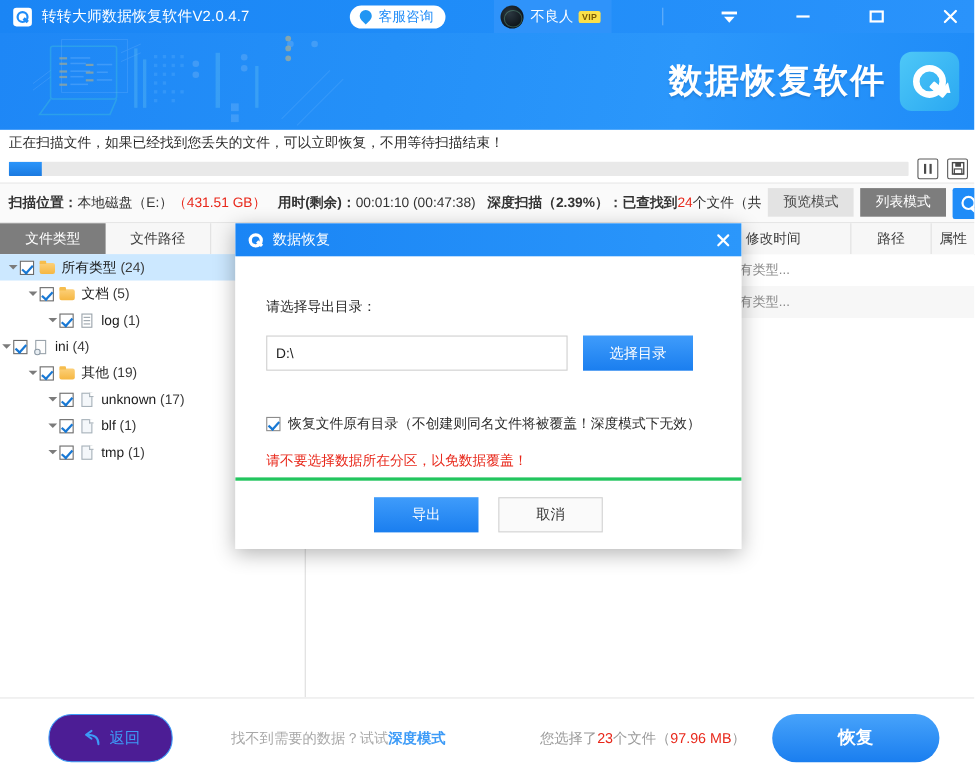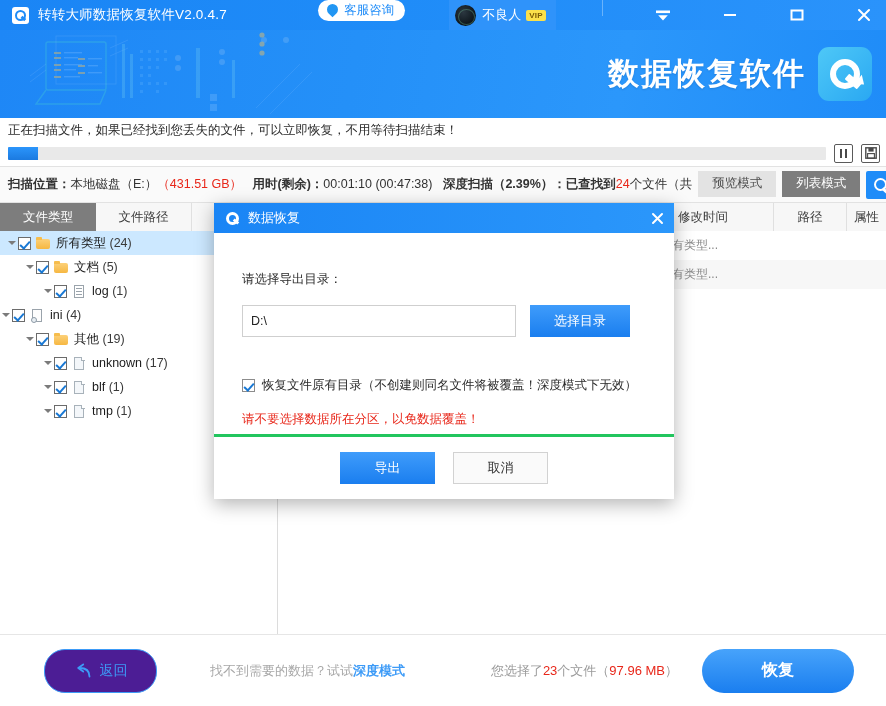--- a/index.html
+++ b/index.html
@@ -28,21 +28,21 @@
     width:11px;height:11px;border-radius:50%;
     border:2.4px solid #1f8cf8; box-sizing:border-box;
     position:relative;
   }
   .tb-logo .ring:after{
     content:''; position:absolute; right:-2px; bottom:-1px;
     width:5px;height:2.6px;background:#1f8cf8; transform:rotate(40deg);
   }
   .tb-title { color:#fff; font-size:13.5px; margin-left:9px; letter-spacing:.2px; white-space:nowrap;}
 
-  .tb-right { position:absolute; right:0; top:0; height:30px; display:flex; align-items:flex-start;gap:35px; }
+  .tb-right { position:absolute; right:0; top:0; height:30px; display:flex; align-items:center;gap:35px; }
   .btn-service {
     height:21px; background:#fff; border-radius:11px; display:flex; align-items:center;
     padding:0 11px 0 8px; margin-right:9px; cursor:pointer;
   }
   .btn-service .drop {
     width:13px;height:13px;margin-right:5px;flex:none;position:relative;
   }
   .btn-service .drop:before{
     content:''; position:absolute; left:1px; top:0px; width:11px; height:11px;
     background:#2196f3;

